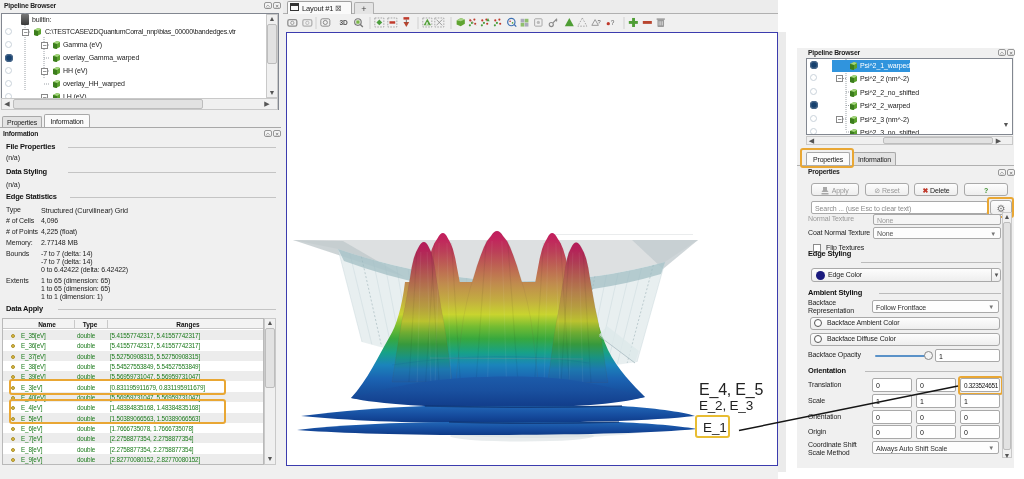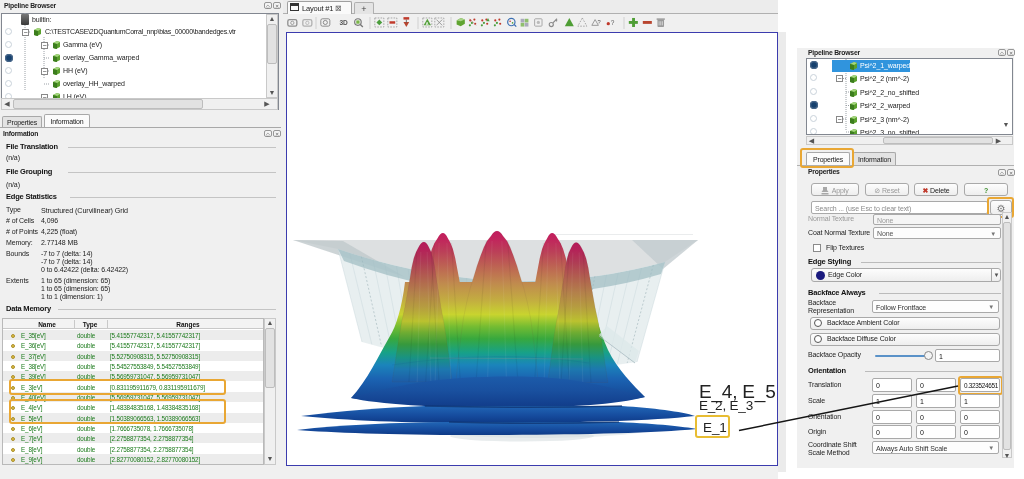--- a/index.html
+++ b/index.html
@@ -136,45 +136,45 @@
   <div class="thumb" style="left:13px;top:99px;width:190px;height:10px"></div>
 
   <div class="tab" style="left:2px;top:116px;width:40px;height:12px;line-height:12px">Properties</div>
   <div class="tab active" style="left:44px;top:114px;width:46px;height:14px;line-height:14px">Information</div>
   <div class="abs" style="left:0;top:127px;width:281px;height:1px;background:#a8a8a8"></div>
 
   <div class="panel-title abs" style="left:3px;top:130px">Information</div>
   <div class="winbtn abs" style="left:264px;top:130px;width:8px;height:7px">◇</div>
   <div class="winbtn abs" style="left:273px;top:130px;width:8px;height:7px">✕</div>
   <div id="infolines">
-    <div class="sect" style="left:6px;top:142px">File Translation</div>
+    <div class="sect" style="left:6px;top:142px">File Properties</div>
     <div class="abs" style="left:68px;top:147px;width:208px;height:1px;background:#c4c4c4"></div>
     <div class="lbl gray" style="left:6px;top:154px">(n/a)</div>
-    <div class="sect" style="left:6px;top:167px">File Grouping</div>
+    <div class="sect" style="left:6px;top:167px">Data Styling</div>
     <div class="abs" style="left:68px;top:172px;width:208px;height:1px;background:#c4c4c4"></div>
     <div class="lbl gray" style="left:6px;top:181px">(n/a)</div>
     <div class="sect" style="left:6px;top:192px">Edge Statistics</div>
     <div class="abs" style="left:70px;top:197px;width:206px;height:1px;background:#c4c4c4"></div>
     <div class="lbl" style="left:6px;top:206px">Type</div>
         <div class="lbl" style="left:41px;top:206px;font-size:7.2px">Structured (Curvilinear) Grid</div>
     <div class="lbl" style="left:6px;top:217px"># of Cells</div>
         <div class="lbl" style="left:41px;top:217px">4,096</div>
     <div class="lbl" style="left:6px;top:228px"># of Points</div>
         <div class="lbl" style="left:41px;top:228px">4,225 (float)</div>
     <div class="lbl" style="left:6px;top:239px">Memory:</div>
         <div class="lbl" style="left:41px;top:239px">2.77148 MB</div>
     <div class="lbl" style="left:6px;top:250px">Bounds</div>
         <div class="lbl" style="left:41px;top:250px">-7 to 7 (delta: 14)</div>
     <div class="lbl" style="left:41px;top:258px">-7 to 7 (delta: 14)</div>
     <div class="lbl" style="left:41px;top:266px">0 to 6.42422 (delta: 6.42422)</div>
     <div class="lbl" style="left:6px;top:277px">Extents</div>
         <div class="lbl" style="left:41px;top:277px">1 to 65 (dimension: 65)</div>
     <div class="lbl" style="left:41px;top:285px">1 to 65 (dimension: 65)</div>
     <div class="lbl" style="left:41px;top:293px">1 to 1 (dimension: 1)</div>
-    <div class="sect" style="left:6px;top:304px">Data Memory</div>
+    <div class="sect" style="left:6px;top:304px">Data Apply</div>
     <div class="abs" style="left:58px;top:309px;width:218px;height:1px;background:#c4c4c4"></div>
   </div>
 
   <div id="dtable" class="abs" style="left:2px;top:318px;width:262px;height:147px;background:#fff;border:1px solid #b9b9b9;overflow:hidden">
 <div style="position:absolute;left:0;top:0;width:260px;height:10px;background:#f3f3f3;border-bottom:1px solid #c9c9c9">
 <span class="th" style="left:24px;width:40px">Name</span>
           <span class="th" style="left:72px;width:30px">Type</span>
           <span class="th" style="left:160px;width:50px">Ranges</span>
 <i style="position:absolute;left:71px;top:1px;height:8px;border-left:1px solid #c9c9c9"></i>
           <i style="position:absolute;left:104px;top:1px;height:8px;border-left:1px solid #c9c9c9"></i>
@@ -522,21 +522,21 @@
         <path d="M138,373 Q240,375.5 335,373" fill="none" stroke="#0f336f" stroke-width="1.6" stroke-opacity="0.75"></path>
 <ellipse cx="235" cy="403" rx="72" ry="5.5" fill="#d2dadc" fill-opacity="0.5"></ellipse>
 <path d="M10,397 C55,391.5 110,389.5 162,389 L332,389 C372,391 396,393.5 410,396 C363,400.5 273,402 183,402 C103,402 43,399.5 10,397 Z" fill="url(#gl3)"></path>
         <path d="M162,389 Q250,391.5 332,389" fill="none" stroke="#0f336f" stroke-width="1.6" stroke-opacity="0.75"></path>
 <path d="M320,293 L352,318 L348,330 L312,302 Z" fill="#dce8ea" fill-opacity="0.75"></path>
 <line x1="312" y1="303" x2="348" y2="330" stroke="#9fb4ba" stroke-opacity="0.7"></line>
 <line x1="143" y1="325" x2="296" y2="326" stroke="#7a8f96" stroke-opacity="0.35"></line>
 </svg>
 </div>
 
-<div class="lbl" style="left:699px;top:381px;font-size:19px;letter-spacing:-0.2px">E_4, E_5</div>
+<div class="lbl" style="left:699px;top:381px;font-size:16px;letter-spacing:-0.2px">E_4, E_5</div>
 <div class="lbl" style="left:699px;top:398px;font-size:13.5px;letter-spacing:-0.2px">E_2, E_3</div>
 <div class="lbl" style="left:703px;top:420px;font-size:13.5px">E_1</div>
 <div class="hl" style="left:695px;top:415px;width:35px;height:23px;border-color:#e8bd33"></div>
 
 <div id="rightpanel" class="abs" style="left:797px;top:48px;width:217px;height:420px">
   <div class="panel-title abs" style="left:11px;top:1px">Pipeline Browser</div>
   <div class="winbtn abs" style="left:201px;top:1px;width:8px;height:7px">◇</div>
       <div class="winbtn abs" style="left:210px;top:1px;width:8px;height:7px">✕</div>
   <div class="abs" style="left:9px;top:10px;width:207px;height:77px;background:#fff;border:1px solid #828790;overflow:hidden">
   <svg width="205" height="75" style="position:absolute;left:0;top:0">
@@ -628,27 +628,27 @@
   <div class="btn" style="left:167px;top:135px;width:44px;height:13px;line-height:13px;color:#3e8f2e;font-weight:bold">?</div>
   <div class="inp" style="left:14px;top:153px;width:177px;height:13px;color:#8a8a8a">Search ... (use Esc to clear text)</div>
   <div class="btn" style="left:193px;top:152px;width:22px;height:15px;line-height:15px;color:#777;font-size:10px">⚙</div>
   <div class="hl" style="left:190px;top:149px;width:27px;height:21px"></div>
   <div class="lbl" style="left:11px;top:167px;color:#9a9a9a;height:7px;overflow:hidden">Normal Texture</div>
   <div class="inp" style="left:76px;top:166px;width:128px;height:11px;line-height:11px;color:#9a9a9a;background:#f5f5f5">None</div>
   <div class="lbl" style="left:11px;top:181px">Coat Normal Texture</div>
   <div class="inp" style="left:76px;top:179px;width:128px;height:12px;line-height:12px;color:#555;background:#fdfdfd">None<span style="position:absolute;right:4px;color:#777;font-size:6px">▼</span></div>
   <div class="abs" style="left:16px;top:196px;width:8px;height:8px;background:#fff;border:1px solid #8a8a8a"></div>
   <div class="lbl" style="left:29px;top:196px">Flip Textures</div>
-  <div class="sect" style="left:11px;top:209px">Edge Styling</div>
+  <div class="sect" style="left:11px;top:201px">Edge Styling</div>
       <div class="abs" style="left:64px;top:214px;width:140px;height:1px;background:#bbb"></div>
   <div class="btn" style="left:14px;top:220px;width:190px;height:14px"></div>
   <div class="abs" style="left:19px;top:223px;width:9px;height:9px;border-radius:50%;background:#1a1a7e"></div>
   <div class="lbl" style="left:31px;top:223px">Edge Color</div>
   <div class="abs" style="left:194px;top:220px;width:10px;height:14px;border-left:1px solid #a9a9a9;font-size:6px;color:#555;text-align:center;line-height:14px">▼</div>
-  <div class="sect" style="left:11px;top:240px">Backface Always</div>
+  <div class="sect" style="left:11px;top:240px">Ambient Styling</div>
       <div class="abs" style="left:82px;top:245px;width:122px;height:1px;background:#bbb"></div>
   <div class="lbl" style="left:11px;top:251px">Backface</div>
       <div class="lbl" style="left:11px;top:259px">Representation</div>
   <div class="inp" style="left:75px;top:252px;width:127px;height:13px;background:#fdfdfd;color:#333">Follow Frontface<span style="position:absolute;right:4px;color:#777;font-size:6px">▼</span></div>
   <div class="btn" style="left:13px;top:269px;width:190px;height:13px"></div>
   <div class="abs" style="left:17px;top:271px;width:8px;height:8px;border-radius:50%;background:#fff;border:1px solid #555"></div>
   <div class="lbl" style="left:30px;top:271px">Backface Ambient Color</div>
   <div class="btn" style="left:13px;top:285px;width:190px;height:13px"></div>
   <div class="abs" style="left:17px;top:287px;width:8px;height:8px;border-radius:50%;background:#fff;border:1px solid #555"></div>
   <div class="lbl" style="left:30px;top:287px">Backface Diffuse Color</div>

